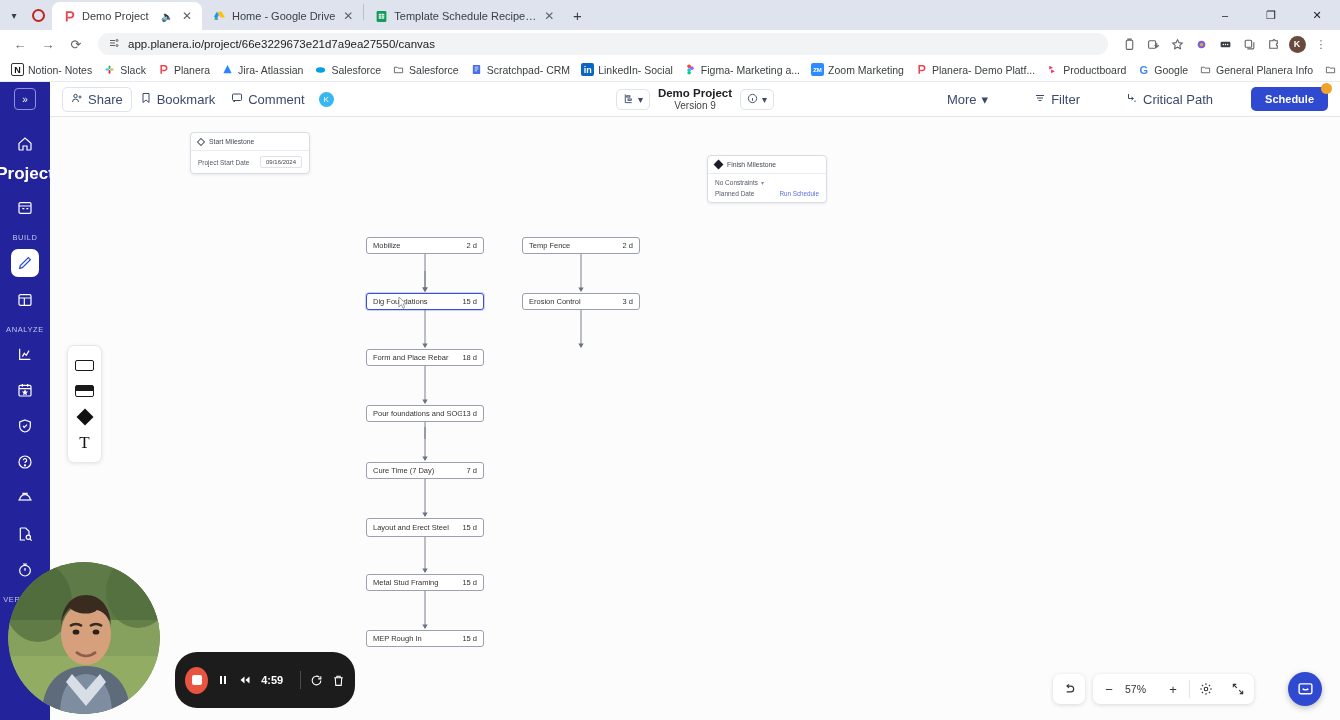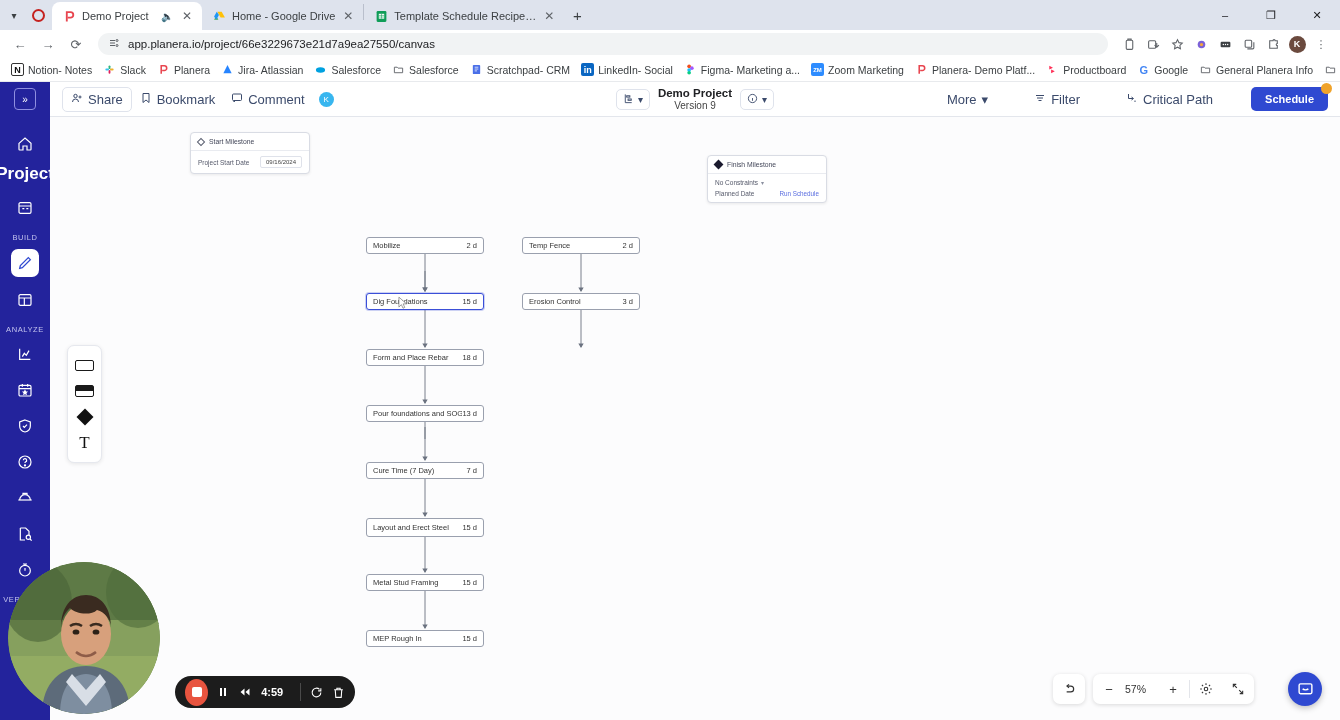--- a/index.html
+++ b/index.html
@@ -165,21 +165,21 @@
                font-size: 13px; color: #333; }
   .zpct { font-size: 10.5px; color: #333; min-width: 32px; }
   .zdiv { width: 1px; height: 18px; background: #e3e5ea; }
   .chatbtn { position: absolute; right: 18px; bottom: 14px; width: 34px; height: 34px;
              border-radius: 50%; background: #2f49d1; display: flex; align-items: center;
              justify-content: center; box-shadow: 0 2px 6px rgba(0,0,0,.25); }
 
   
   .webcam { position: absolute; left: 8px; bottom: 6px; width: 152px; height: 152px;
             border-radius: 50%; overflow: hidden; }
-  .recbar { position: absolute; left: 175px; bottom: 12px; width: 180px; height: 32px;
+  .recbar { position: absolute; left: 175px; bottom: 12px; width: 180px; height: 56px;
             background: #1c1c1c; border-radius: 22px; display: flex; align-items: center;
             padding: 0 10px; gap: 9px; }
   .rec-stop { width: 27px; height: 27px; border-radius: 50%; background: #e8543f;
               display: flex; align-items: center; justify-content: center; }
   .rec-stop i { width: 10px; height: 10px; background: #fff; border-radius: 2px; display:block;}
   .rec-ico { color: #fff; font-size: 11px; display:flex; align-items:center; }
   .rec-time { color: #fff; font-size: 11px; font-weight: bold; min-width: 30px; }
   .rec-div { width: 1px; height: 18px; background: #4a4a4a; }
 </style>
 </head>

